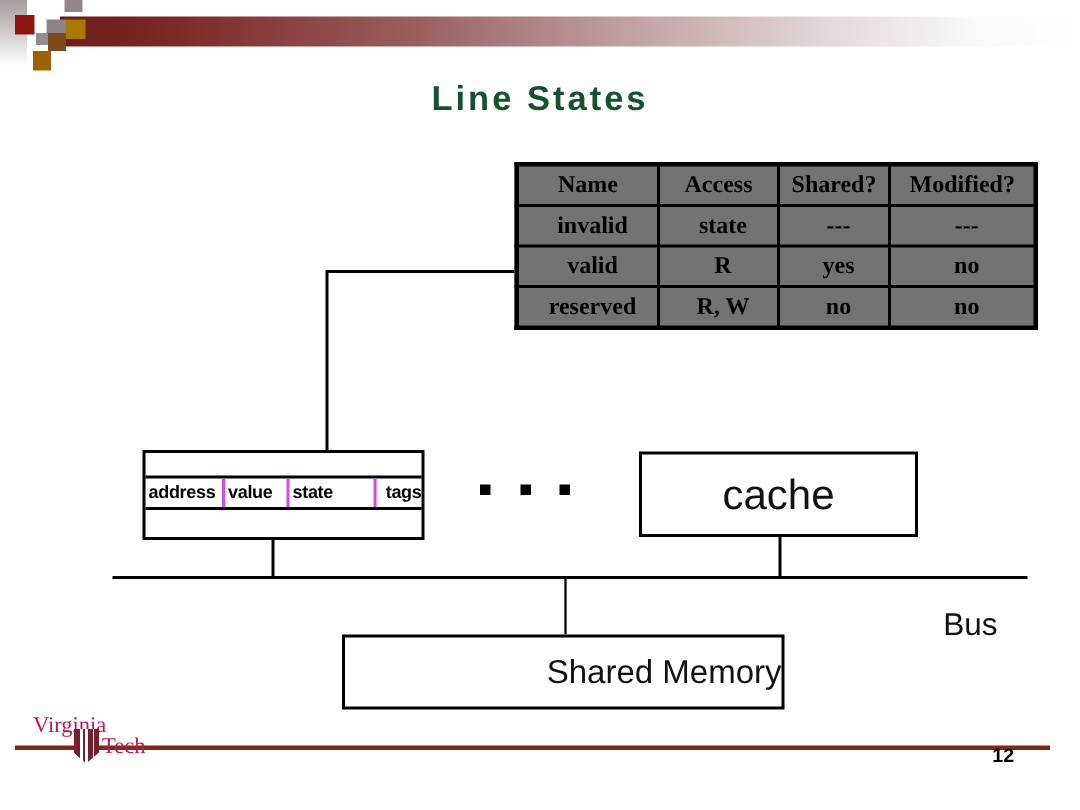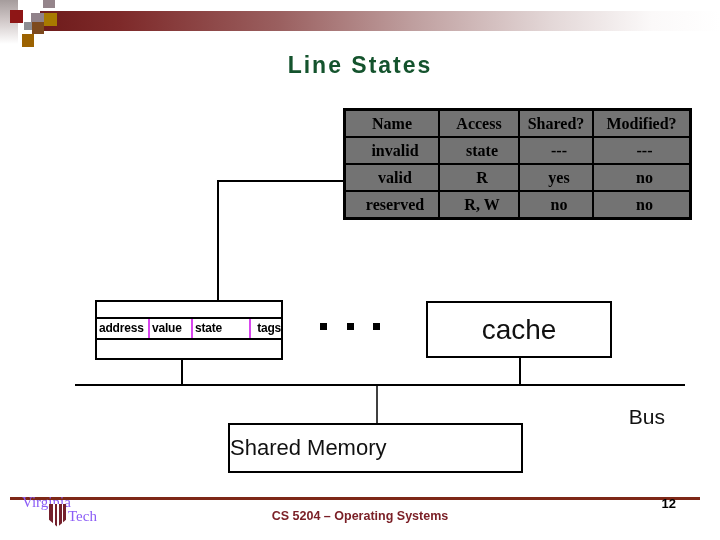--- a/index.html
+++ b/index.html
@@ -52,31 +52,31 @@
   .dot{position:absolute;top:0;width:7px;height:7px;background:#000;}
   .dot:nth-child(1){left:0;} .dot:nth-child(2){left:27px;} .dot:nth-child(3){left:53px;}
 
   
   .cache-box{position:absolute;left:426px;top:301px;width:186px;height:57px;border:2px solid #000;
              box-sizing:border-box;background:#fff;text-align:center;line-height:53px;
              font-size:28px;color:#111;z-index:2;}
   .bus-label{position:absolute;left:595px;top:386px;width:70px;text-align:right;
              font-size:21px;color:#111;z-index:2;margin-top:19px;}
   .shmem-box{position:absolute;left:228px;top:423px;width:295px;height:50px;border:2px solid #000;
-             box-sizing:border-box;background:#fff;text-align:left;line-height:46px;
+             box-sizing:border-box;background:#fff;text-align:right;line-height:46px;
              font-size:22px;color:#111;z-index:2;}
 
   
   .footer-rule{position:absolute;left:10px;top:497px;width:690px;height:3px;background:#7e2817;}
   .footer-course{position:absolute;left:0;right:0;top:509px;text-align:center;
                  font-size:12.5px;font-weight:bold;color:#7b2027;}
   .page-number{position:absolute;right:44px;top:496px;font-size:13px;font-weight:bold;color:#000;}
 
-  .vt-logo{position:absolute;left:22px;top:494px;width:95px;height:40px;
-           font-family:"Liberation Serif",serif;color:#8b5cf6;text-decoration:underline;}
+  .vt-logo{position:absolute;left:22px;top:476px;width:95px;height:40px;
+           font-family:"Liberation Serif",serif;color:#be185d;text-decoration:underline;}
   .vt-virginia{position:absolute;left:0;top:0;font-size:15px;}
   .vt-shield{position:absolute;left:27px;top:10px;width:17px;height:23px;
              background:linear-gradient(90deg,#74202c 0 4px,#fff 4px 6px,#74202c 6px 8px,#fff 8px 10px,#74202c 10px 13px,#fff 13px 14px,#74202c 14px 17px);
              clip-path:polygon(0 0,100% 0,100% 68%,50% 100%,0 68%);}
   .vt-tech{position:absolute;left:46px;top:14px;font-size:15px;}
 </style>
 </head>
 <body>
 
 <div class="slide">
@@ -154,16 +154,15 @@
   <div class="bus-label">Bus</div>
 
   <div class="shmem-box">Shared Memory</div>
 
   <div class="footer-rule"></div>
   <div class="vt-logo">
     <span class="vt-virginia">Virginia</span>
     <span class="vt-shield"></span>
     <span class="vt-tech">Tech</span>
   </div>
-  <div class="footer-course">CS 5204 – Operating Systems</div>
   <div class="page-number">12</div>
 
 </div>
 
 </body></html>

